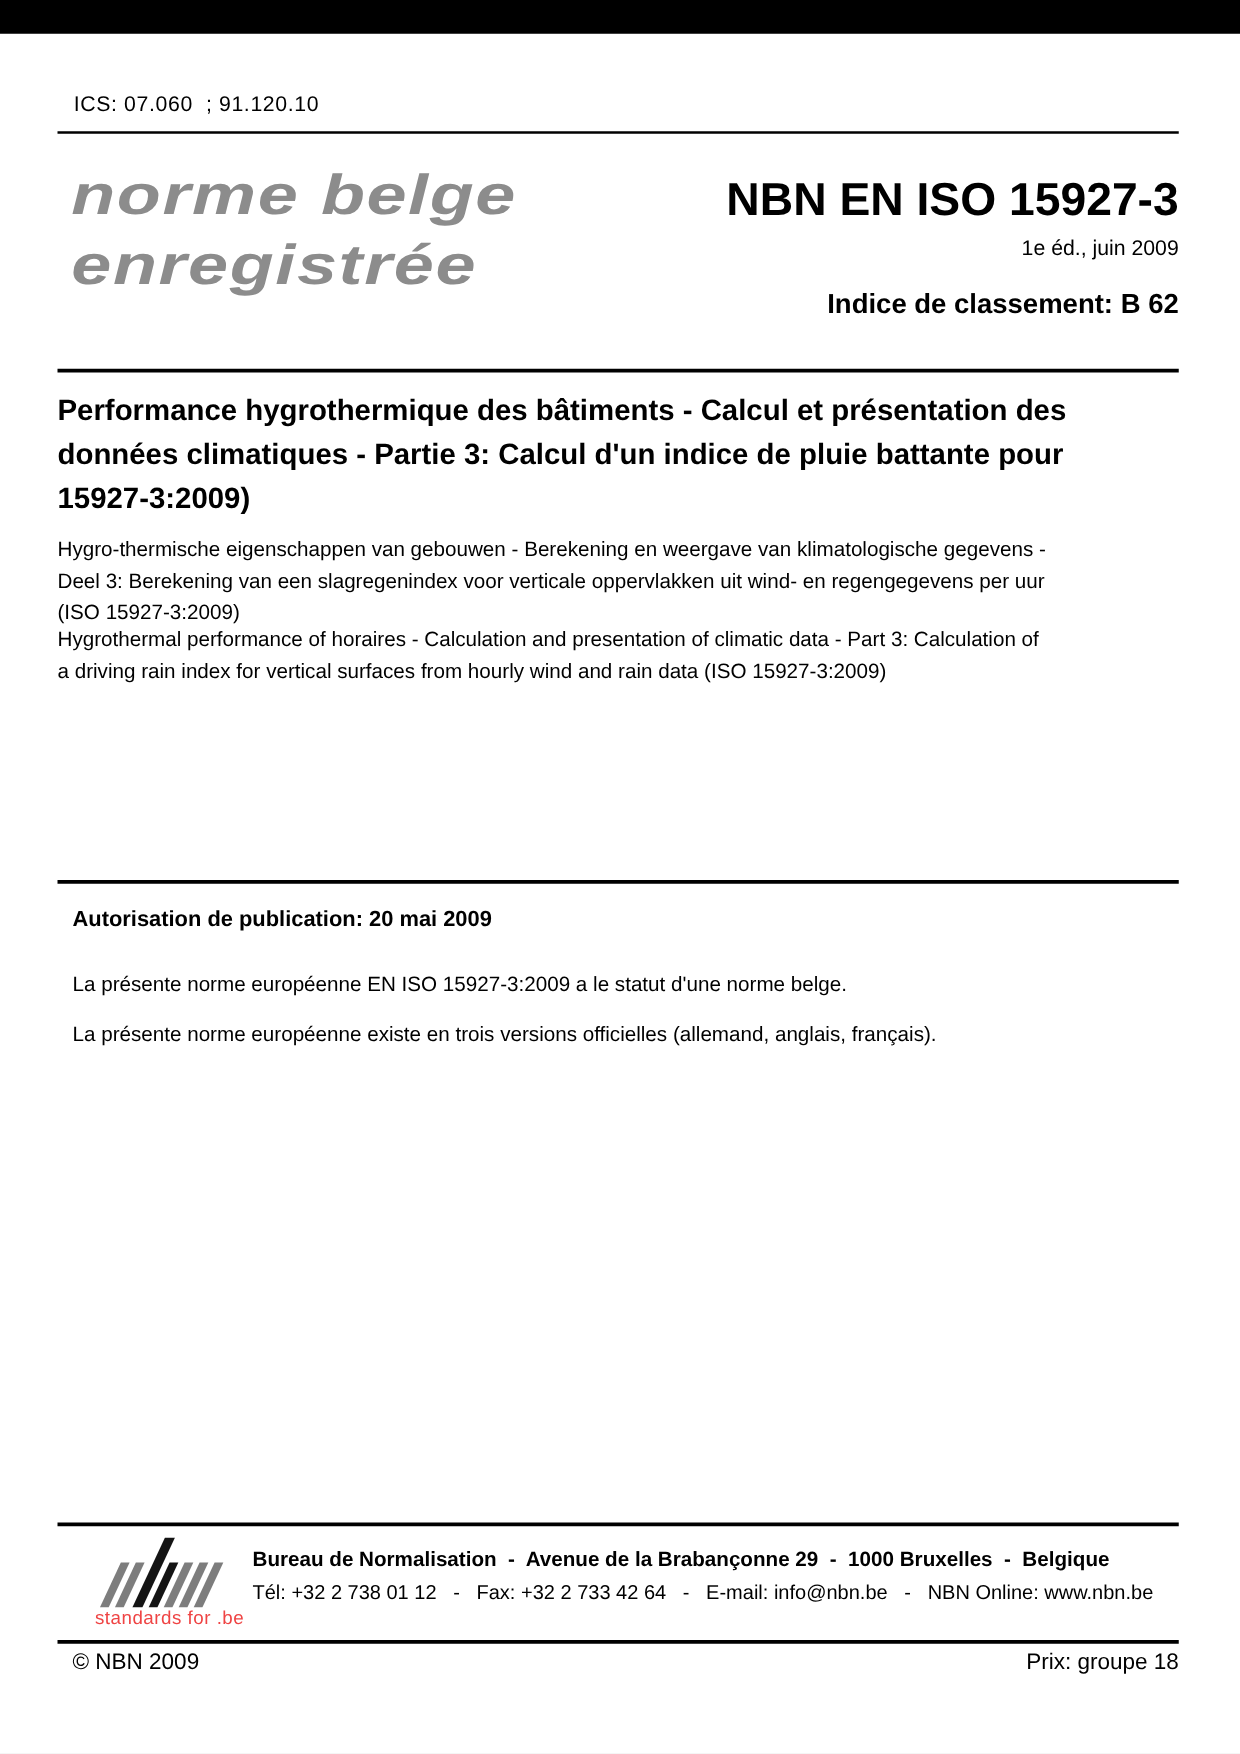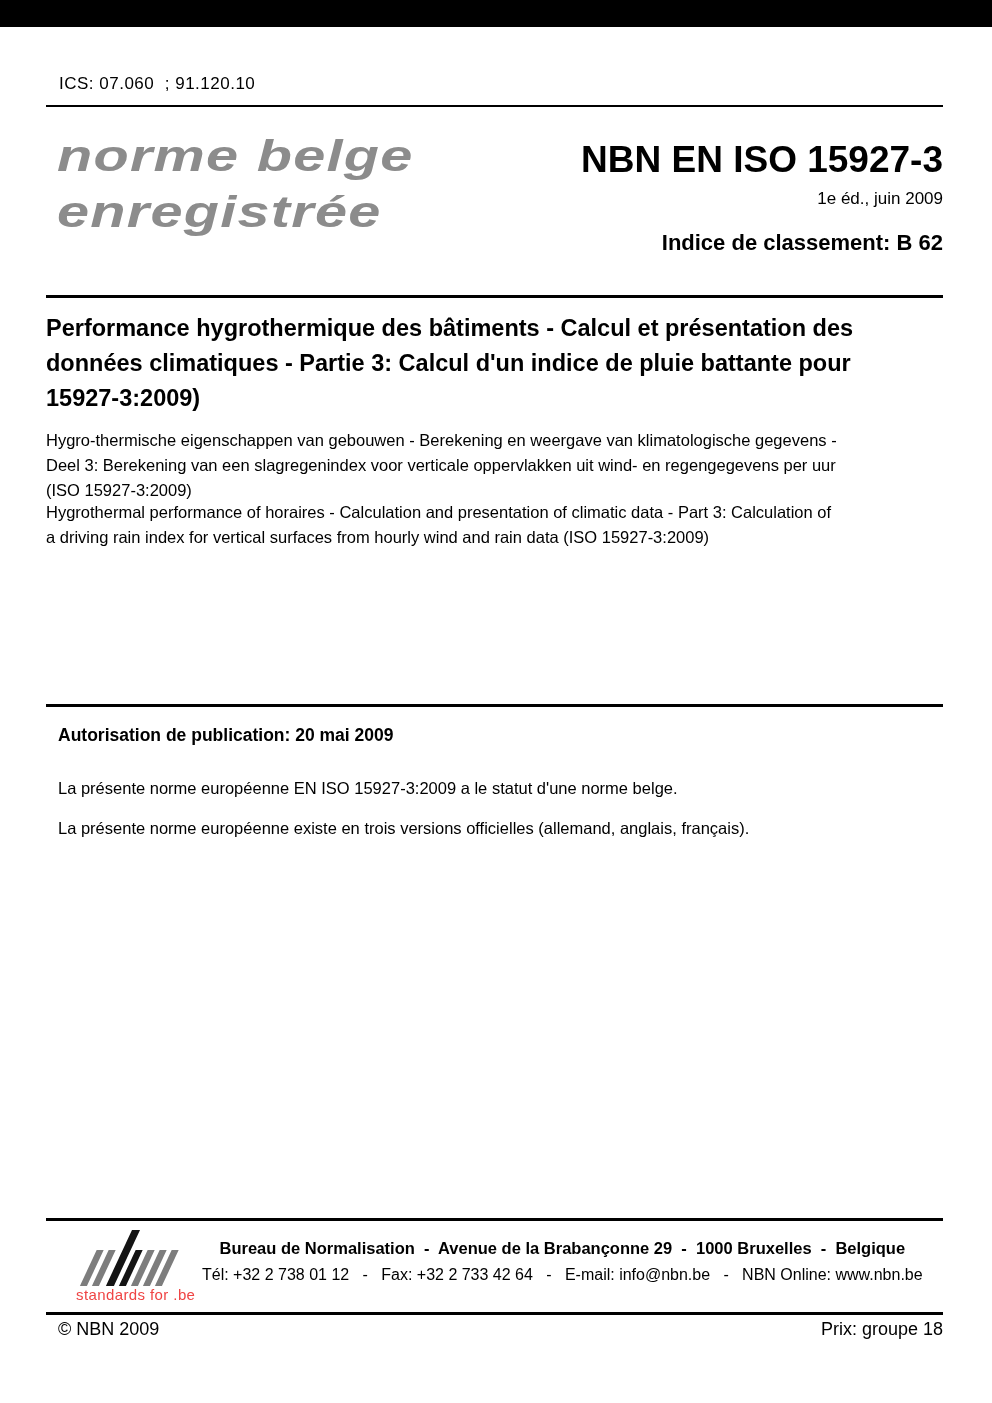--- a/index.html
+++ b/index.html
@@ -25,21 +25,21 @@
   }
   .std-code{right:49px;top:139px;font-size:37px;font-weight:bold;letter-spacing:0px;}
   .edition{right:49px;top:189px;font-size:17px;text-align:center;}
   .indice{right:49px;top:230px;font-size:22px;font-weight:bold;}
   .title-fr{left:46px;top:311px;font-size:23.5px;font-weight:bold;line-height:35px;white-space:nowrap;}
   .title-nl{left:46px;top:428px;font-size:16.5px;line-height:25px;white-space:nowrap;}
   .title-en{left:46px;top:500px;font-size:16.5px;line-height:25px;white-space:nowrap;}
   .auth-head{left:58px;top:725px;font-size:17.5px;font-weight:bold;}
   .body-par{left:58px;font-size:16.5px;}
   .footer-text{left:202px;top:1236px;font-size:16px;line-height:25.5px;}
-  .footer-text .b{font-weight:bold;font-size:16.5px;text-align:center;}
+  .footer-text .b{font-weight:bold;font-size:16.5px;}
   .logo-wrap{left:70px;top:1230px;width:130px;}
   .logo-tagline{left:76px;top:1286px;font-size:15px;color:#ef4444;letter-spacing:0.4px;}
   .bottom-left{left:58px;top:1319px;font-size:18px;}
   .bottom-right{right:49px;top:1319px;font-size:18px;}
 </style>
 </head>
 <body>
 
 <div class="page">
 

